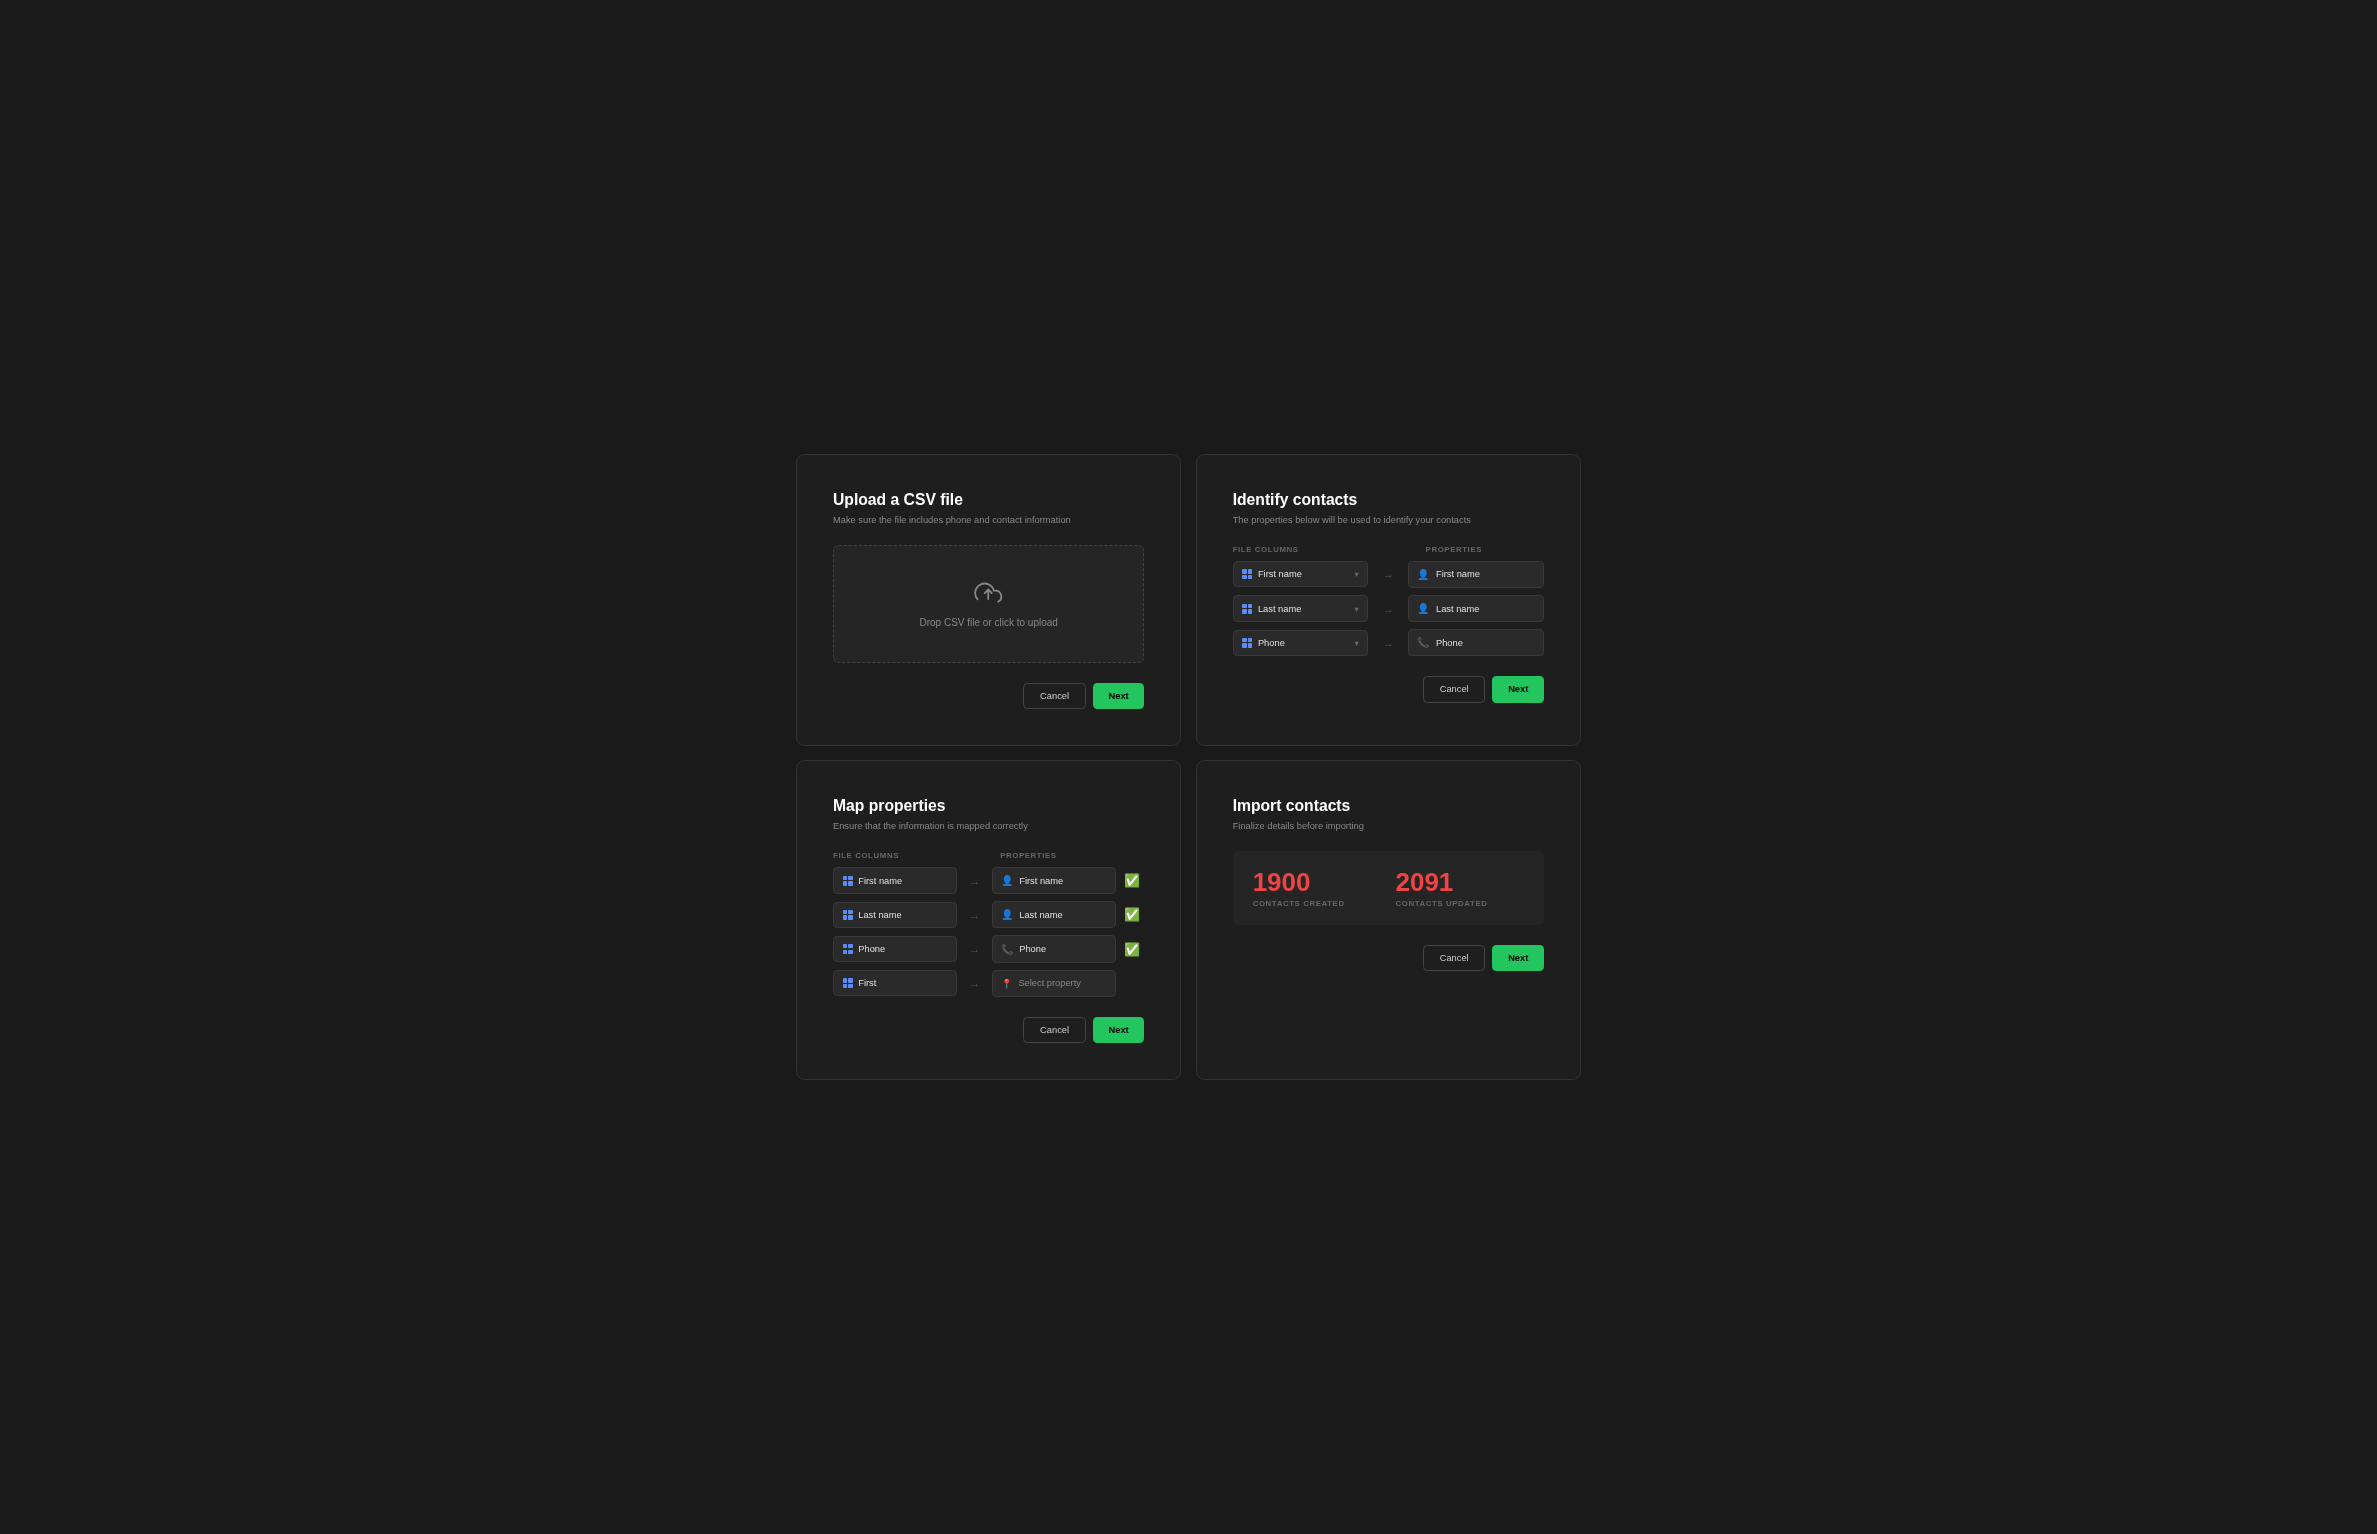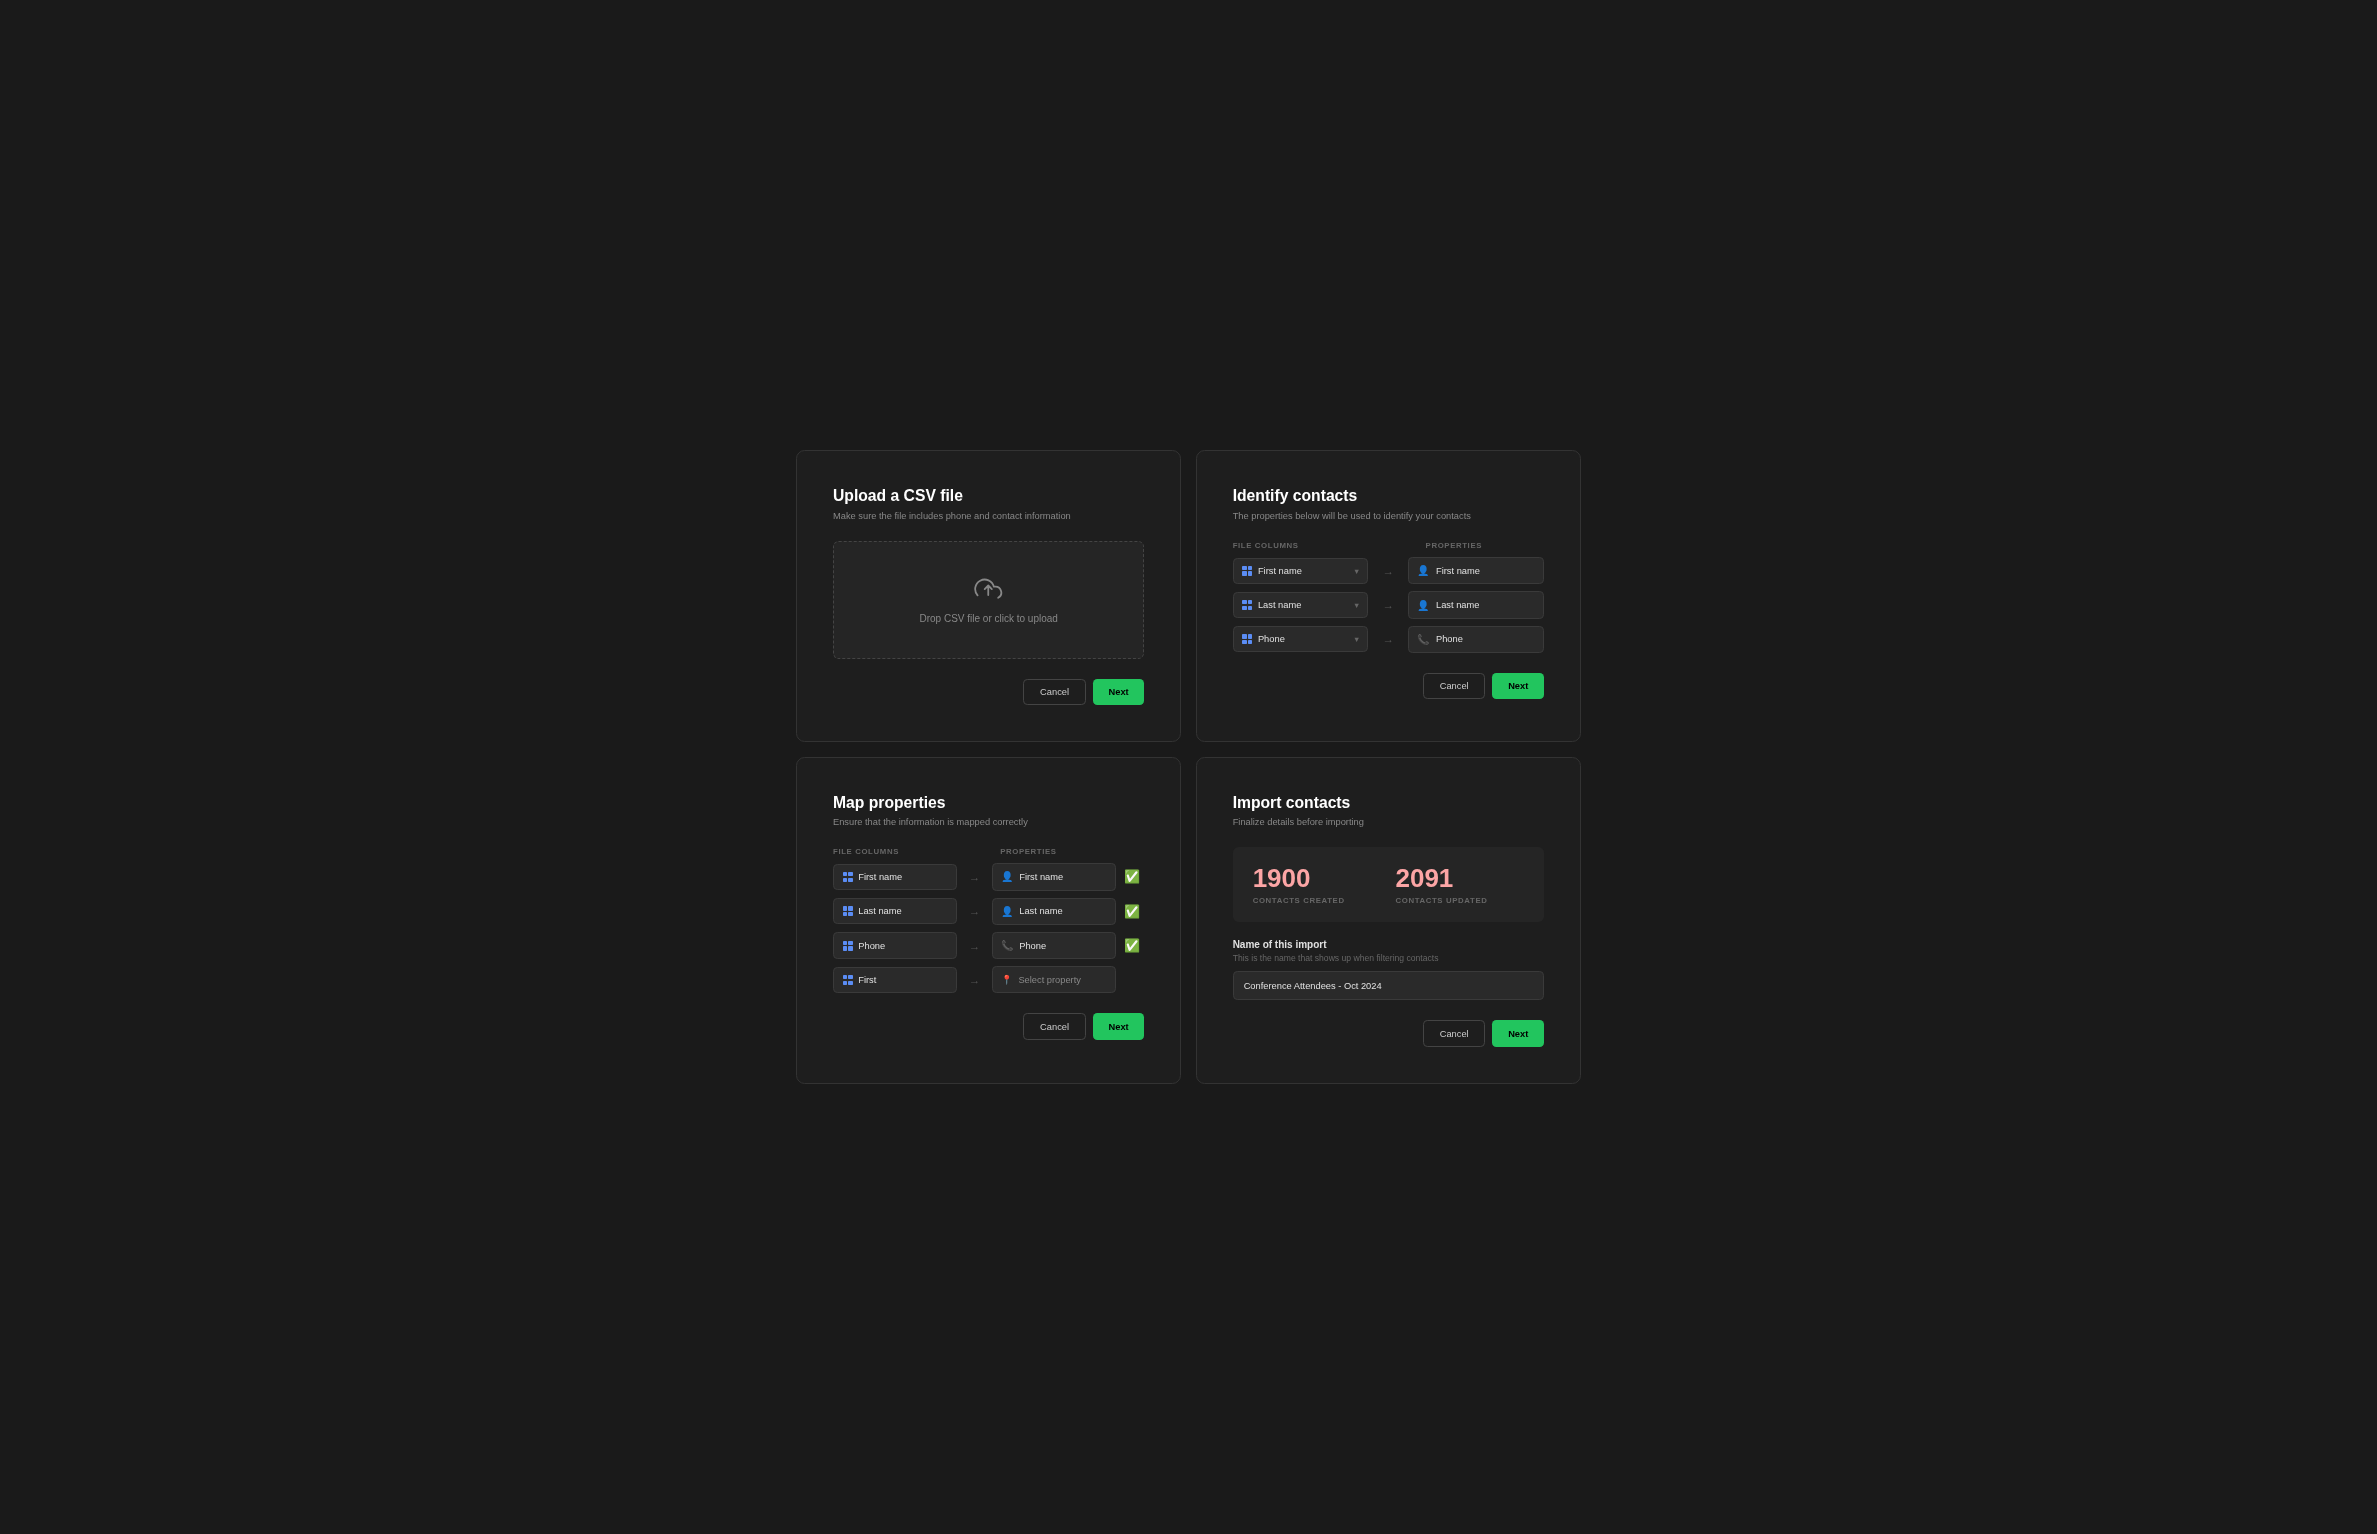--- a/index.html
+++ b/index.html
@@ -178,21 +178,21 @@
       padding: 17px 20px;
       display: grid;
       grid-template-columns: 1fr 1fr;
       gap: 14.3px;
       margin-bottom: 17px;
     }
     .stat-block {}
     .stat-number {
       font-size: 26px;
       font-weight: 700;
-      color: #fca5a5;
+      color: #ef4444;
       line-height: 1.1;
     }
     .stat-label {
       font-size: 7.8px;
       font-weight: 600;
       color: #666;
       text-transform: uppercase;
       letter-spacing: 0.08em;
       margin-top: 2.9px;
     }
@@ -433,25 +433,20 @@
       <div class="stat-block">
         <div class="stat-number">1900</div>
         <div class="stat-label">CONTACTS CREATED</div>
       </div>
       <div class="stat-block">
         <div class="stat-number">2091</div>
         <div class="stat-label">CONTACTS UPDATED</div>
       </div>
     </div>
 
-    <div class="import-name-section">
-      <div class="import-name-title">Name of this import</div>
-      <div class="import-name-sub">This is the name that shows up when filtering contacts</div>
-      <input class="name-input" type="text" value="Conference Attendees - Oct 2024" style="">
-    </div>
 
     <div class="btn-row">
       <button class="btn-cancel">Cancel</button>
       <button class="btn-next">Next</button>
     </div>
   </div>
 
 </div>
 
 

